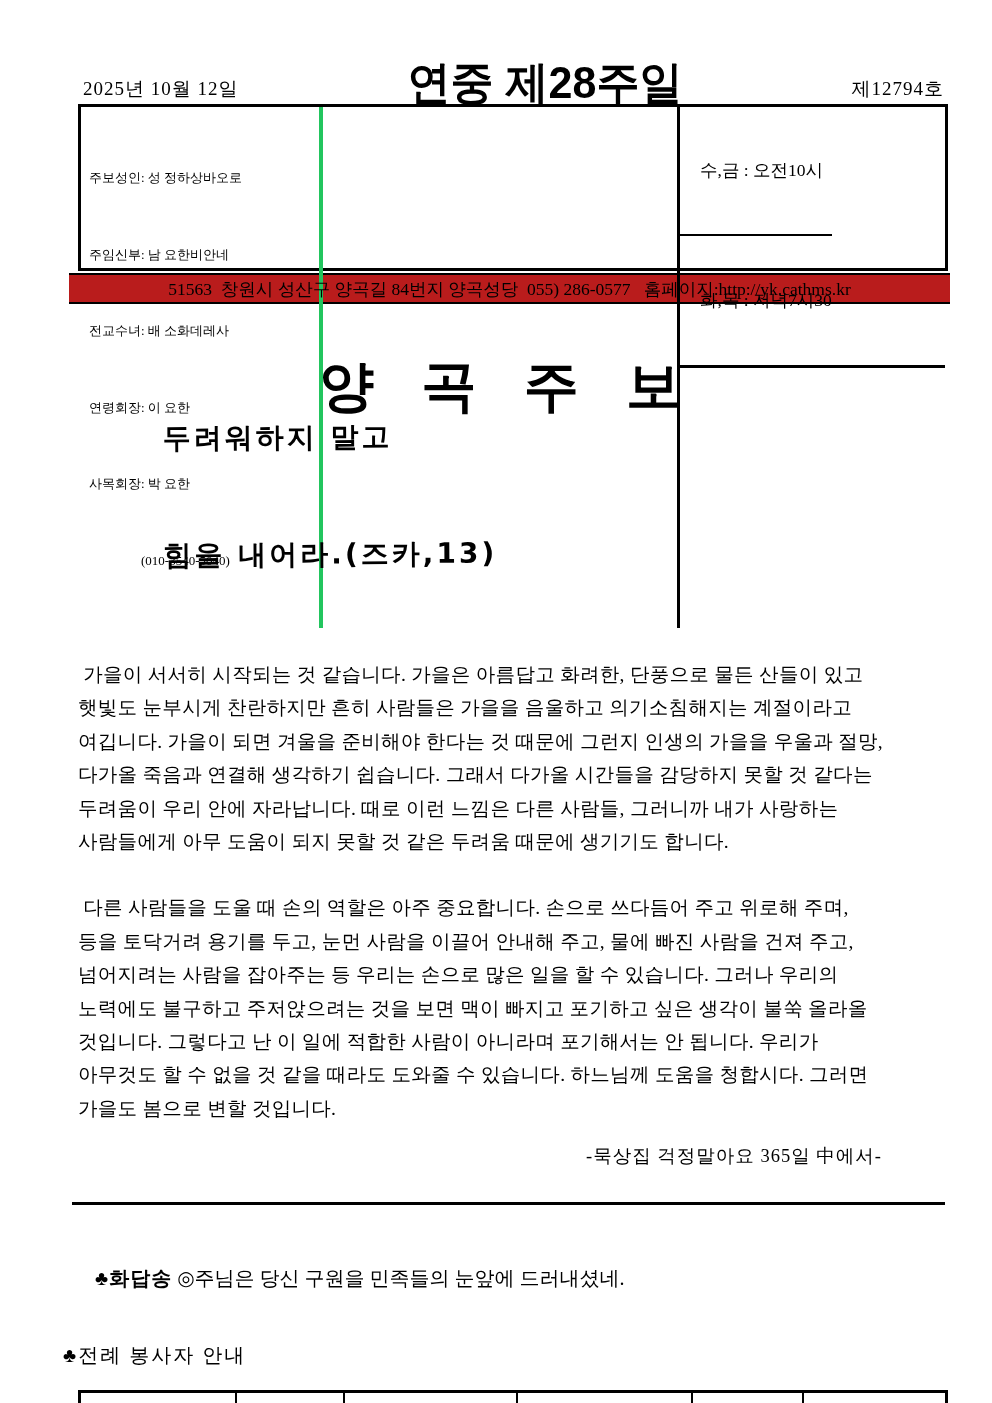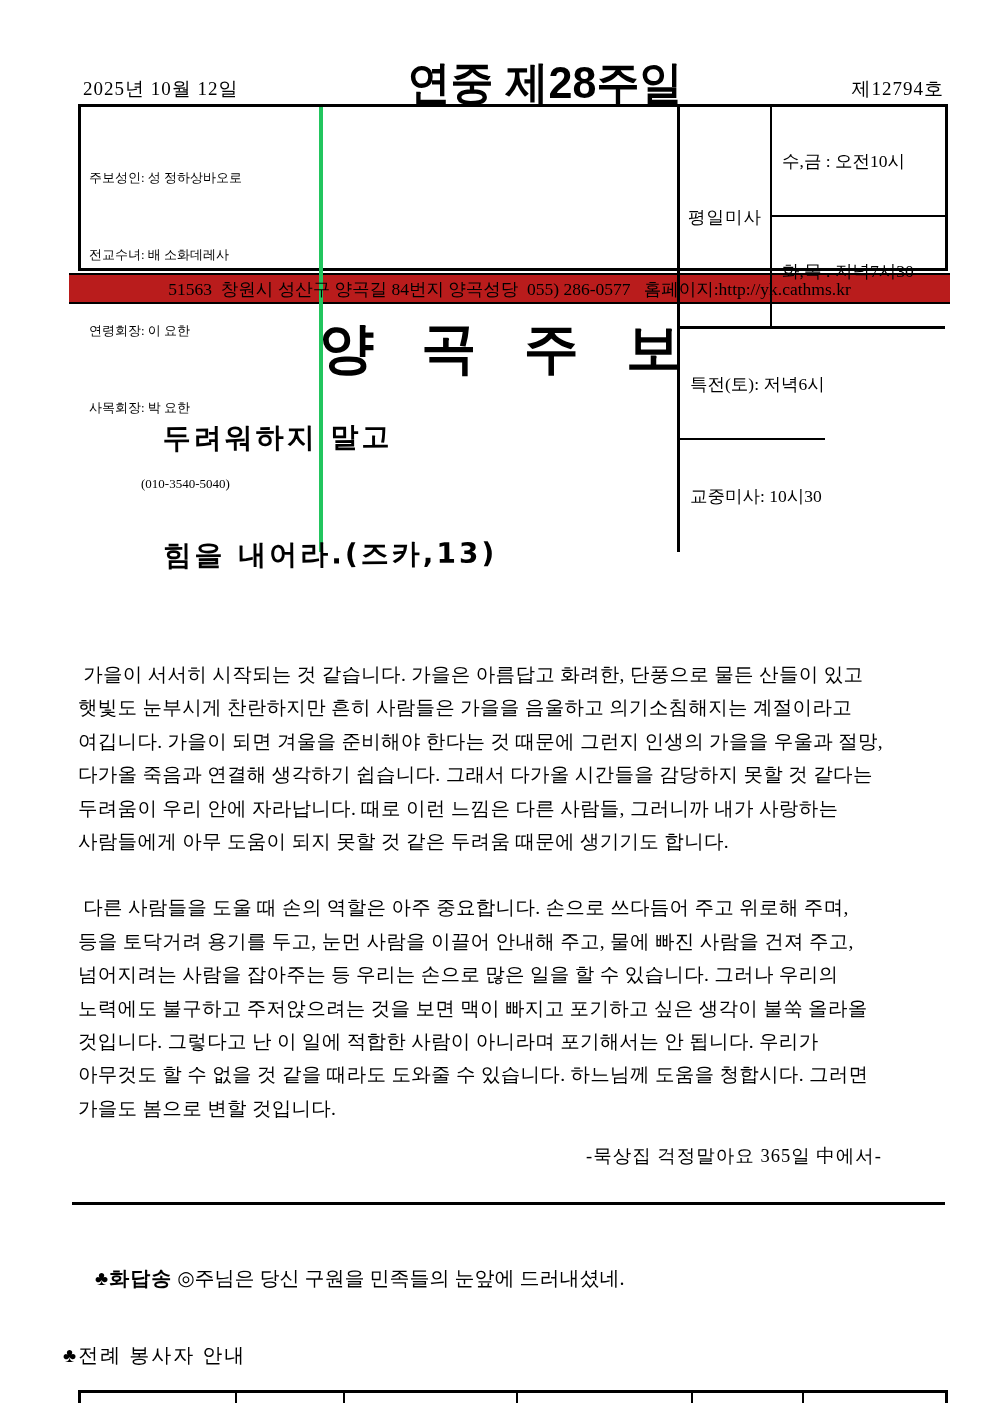--- a/index.html
+++ b/index.html
@@ -49,21 +49,21 @@
   }
   .mass-cell { display: grid; grid-template-rows: 1fr 1fr; }
   .mass-block { display: grid; grid-template-columns: 92px 1fr; }
   .mass-block.top { border-bottom: 3px solid #000; }
   .mass-label {
     display: flex; align-items: center; justify-content: center;
     font-size: 17.5px; border-right: 2px solid #000; letter-spacing: 1px;
   }
   .mass-times { display: grid; grid-template-rows: 1fr 1fr; }
   .mass-time {
-    display: flex; align-items: center; padding-left: 10px;
+    display: flex; align-items: center; padding-left: 20px;
     font-size: 17.5px; white-space: pre;
   }
   .mass-time.first { border-bottom: 2px solid #000; }
   
   .address-bar {
     margin-left: 6px; width: 881px; height: 31px; margin-top: 2px;
     background: #b91c1c;
     border-top: 2px solid #000; border-bottom: 2px solid #000;
     display: flex; align-items: center; justify-content: center;
     font-size: 17.5px; white-space: pre;
@@ -120,41 +120,37 @@
 
 <div class="masthead">
   <span class="date">2025년 10월 12일</span>
   <span class="title">연중 제28주일</span>
   <span class="issue">제12794호</span>
 </div>
 
 <div class="info-table">
   <div class="staff-cell">
     <div>주보성인: 성 정하상바오로</div>
+    <div>주임신부: 남 요한비안네</div>
     <div>전교수녀: 배 소화데레사</div>
     <div>연령회장: 이 요한</div>
     <div>사목회장: 박 요한</div>
     <div class="phone">(010-3540-5040)</div>
   </div>
   <div class="title-cell">
     <span>양 곡 주 보</span>
   </div>
   <div class="mass-cell">
     <div class="mass-block top">
-      <div class="mass-label">평일미사</div>
       <div class="mass-times">
         <div class="mass-time first">수,금 : 오전10시</div>
         <div class="mass-time">화,목 : 저녁7시30</div>
       </div>
     </div>
     <div class="mass-block">
-      <div class="mass-times">
-        <div class="mass-time first">특전(토): 저녁6시</div>
-        <div class="mass-time">교중미사: 10시30</div>
-      </div>
     </div>
   </div>
 </div>
 
 <div class="address-bar">51563  창원시 성산구 양곡길 84번지 양곡성당  055) 286-0577   홈페이지:http://yk.cathms.kr</div>
 
 <div class="quote">
   <div>두려워하지 말고</div>
   <div>힘을 내어라.(즈카,13)</div>
 </div>

